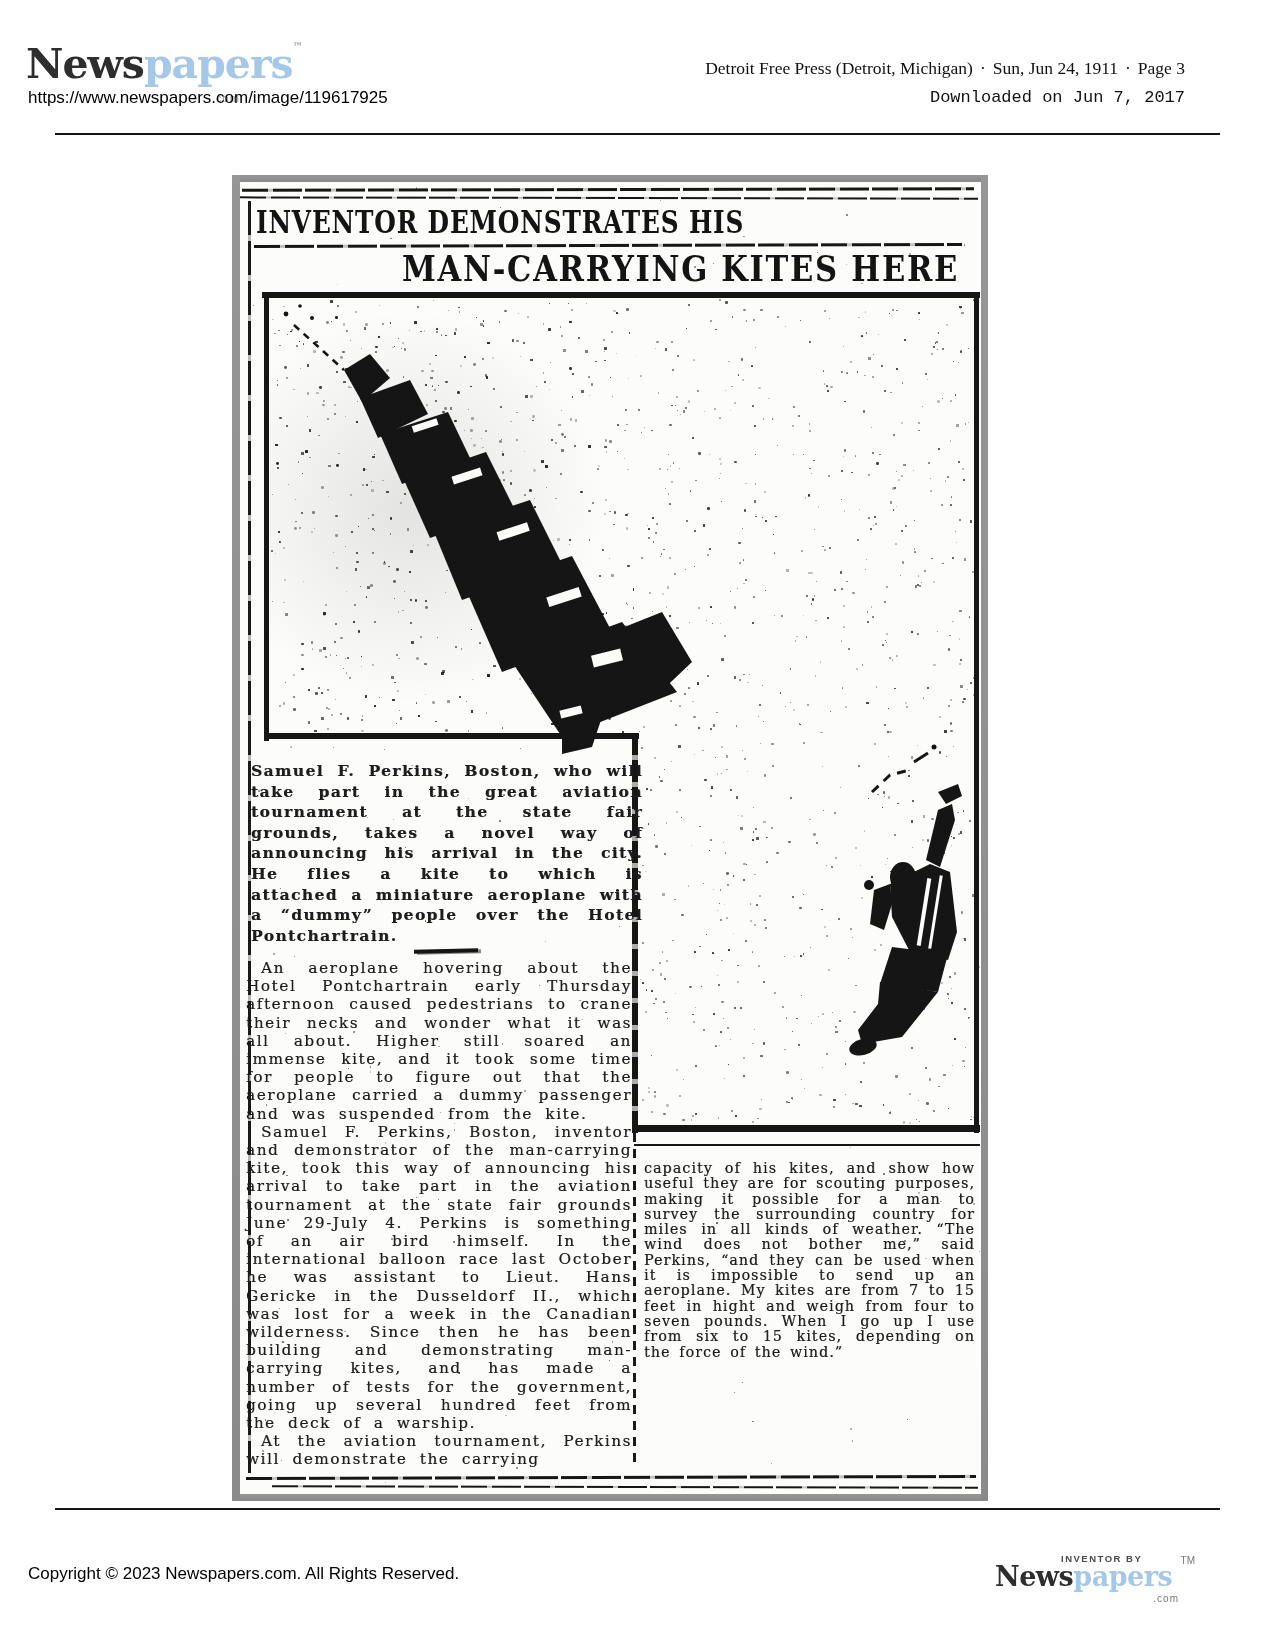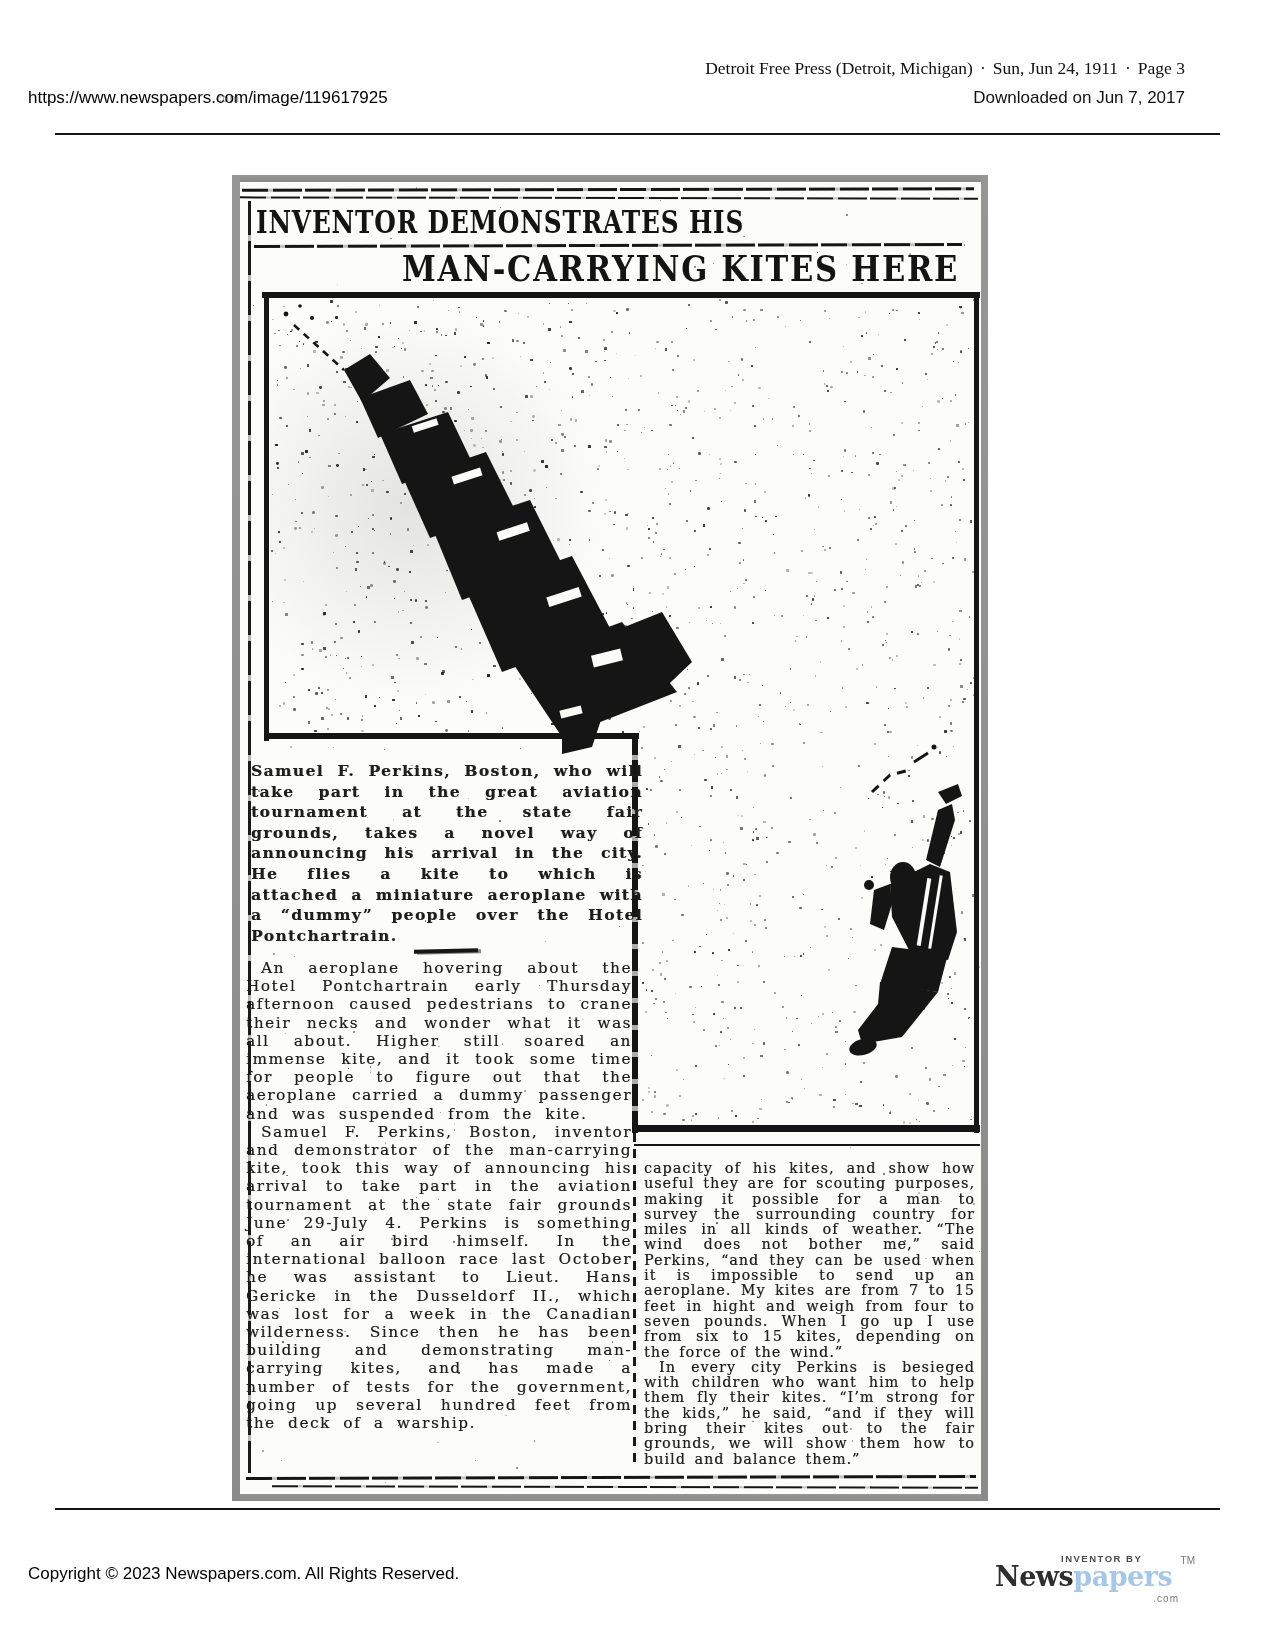--- a/index.html
+++ b/index.html
@@ -9,21 +9,21 @@
   
   .logo-main{left:26px;top:40px;width:330px;height:60px;}
   .logo-text{font-family:"DejaVu Serif",serif;font-weight:700;font-size:41px;letter-spacing:-1px;}
   .logo-news{color:#2e2e2e;}
   .logo-papers{color:#a5c7e8;}
   .logo-tm{font-size:10px;color:#9a9a9a;vertical-align:28px;letter-spacing:0;}
   .logo-com{position:absolute;left:186px;top:52px;font-size:11px;color:#9a9a9a;font-family:"Liberation Sans",sans-serif;letter-spacing:1px;}
   .url-line{left:28px;top:88px;font-size:17px;color:#000;}
   .src-line{right:90px;top:58px;font-size:17.5px;font-family:"Liberation Serif",serif;text-align:right;white-space:nowrap;}
   .src-line .sep{padding:0 7px;}
-  .dl-line{right:90px;top:88px;font-size:17px;text-align:right;}
+  .dl-line{right:90px;top:88px;font-size:17px;text-align:right;font-family:Liberation Mono, monospace;}
   .top-rule{left:55px;top:133px;width:1165px;height:2px;background:#151515;}
 
   
   .clip{left:232px;top:175px;width:756px;height:1326px;background:#fcfcfa;}
   .frame{background:linear-gradient(#969696,#8a8a8a);}
   .f-top{left:0;top:0;width:756px;height:7px;}
   .f-bot{left:0;top:1319px;width:756px;height:7px;}
   .f-left{left:0;top:0;width:8px;height:1326px;}
   .f-right{left:749px;top:0;width:7px;height:1326px;}
 
@@ -75,20 +75,21 @@
   .logo-foot{left:995px;top:1553px;width:200px;height:62px;}
   .powered{position:absolute;left:66px;top:0;font-size:9.5px;font-weight:700;letter-spacing:1.5px;color:#4a4a4a;}
   .logo-foot .logo-text{font-size:27px;position:absolute;left:0;top:8px;letter-spacing:-.5px;}
   .logo-foot .tm2{position:absolute;right:0px;top:2px;font-size:10px;color:#777;}
   .logo-foot .com2{position:absolute;right:16px;top:40px;font-size:10px;color:#777;letter-spacing:1px;}
 </style>
 </head>
 <body>
 
 <div class="abs logo-main">
+  <span class="logo-text"><span class="logo-news">News</span><span class="logo-papers">papers</span><span class="logo-tm">™</span></span>
   <span class="logo-com">.com</span>
 </div>
 <div class="abs url-line">https://www.newspapers.com/image/119617925</div>
 <div class="abs src-line">
   <span>Detroit Free Press (Detroit, Michigan)</span><span class="sep">·</span><span>Sun, Jun 24, 1911</span><span class="sep">·</span><span>Page 3</span>
 </div>
 <div class="abs dl-line">Downloaded on Jun 7, 2017</div>
 <div class="abs top-rule"></div>
 
 <div class="abs clip">
@@ -1636,24 +1637,24 @@
         <rect x="672" y="583" width="3" height="74" transform="rotate(9 673 620)"></rect>
       </g>
     </g>
   </svg>
 
   <div class="abs np caption">Samuel F. Perkins, Boston, who will take part in the great aviation tournament at the state fair grounds, takes a novel way of announcing his arrival in the city. He flies a kite to which is attached a miniature aeroplane with a “dummy” people over the Hotel Pontchartrain.</div>
   <div class="abs divider-dash"></div>
   <div class="abs np lcol">
     <p>An aeroplane hovering about the Hotel Pontchartrain early Thursday afternoon caused pedestrians to crane their necks and wonder what it was all about. Higher still soared an immense kite, and it took some time for people to figure out that the aeroplane carried a dummy passenger and was suspended from the kite.</p>
     <p>Samuel F. Perkins, Boston, inventor and demonstrator of the man-carrying kite, took this way of announcing his arrival to take part in the aviation tournament at the state fair grounds June 29-July 4. Perkins is something of an air bird himself. In the international balloon race last October he was assistant to Lieut. Hans Gericke in the Dusseldorf II., which was lost for a week in the Canadian wilderness. Since then he has been building and demonstrating man-carrying kites, and has made a number of tests for the government, going up several hundred feet from the deck of a warship.</p>
+    <p>At the aviation tournament, Perkins will demonstrate the carrying</p>
   </div>
   <div class="abs np rcol">
     <p class="nofirst">capacity of his kites, and show how useful they are for scouting purposes, making it possible for a man to survey the surrounding country for miles in all kinds of weather. “The wind does not bother me,” said Perkins, “and they can be used when it is impossible to send up an aeroplane. My kites are from 7 to 15 feet in hight and weigh from four to seven pounds. When I go up I use from six to 15 kites, depending on the force of the wind.”</p>
-    <p>In every city Perkins is besieged with children who want him to help them fly their kites. “I’m strong for the kids,” he said, “and if they will bring their kites out to the fair grounds, we will show them how to build and balance them.”</p>
   </div>
 
   <div class="abs rule-broken bot-rule-a"></div>
   <div class="abs rule-broken bot-rule-b"></div>
 </div>
 
 <div class="abs foot-rule"></div>
 <div class="abs copyright">Copyright © 2023 Newspapers.com. All Rights Reserved.</div>
 <div class="abs logo-foot">
   <span class="powered">INVENTOR BY</span>

